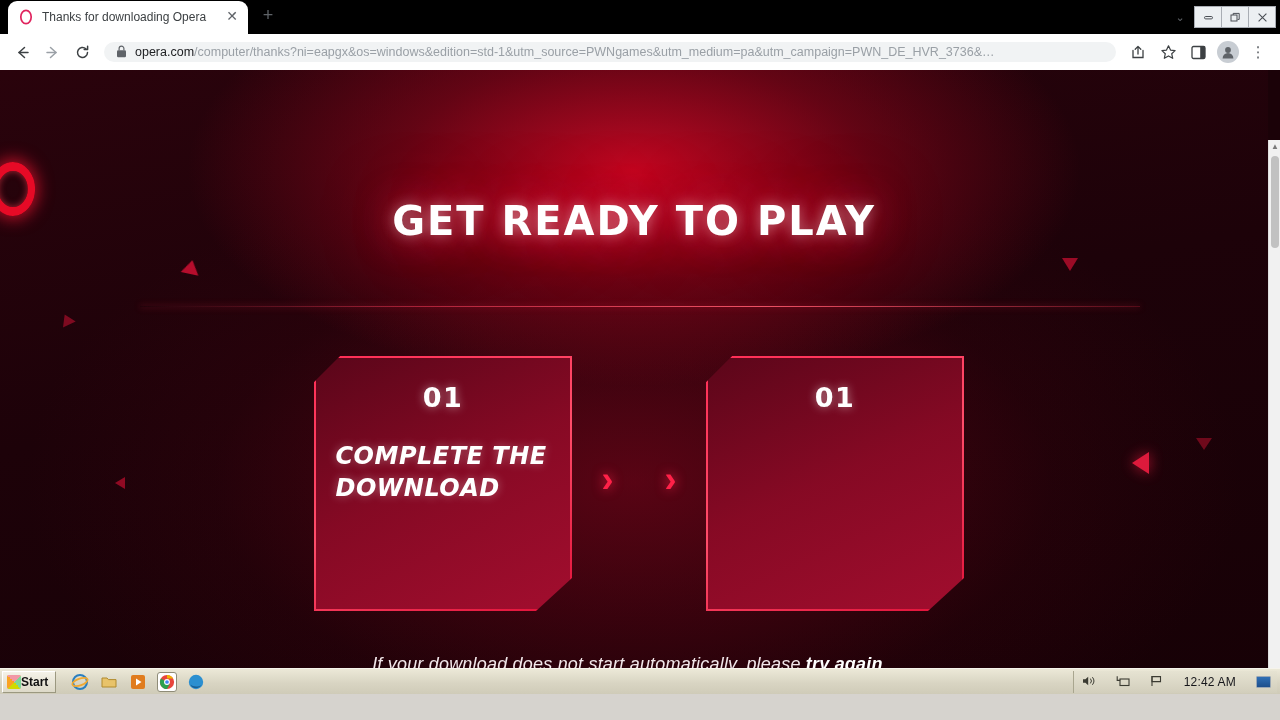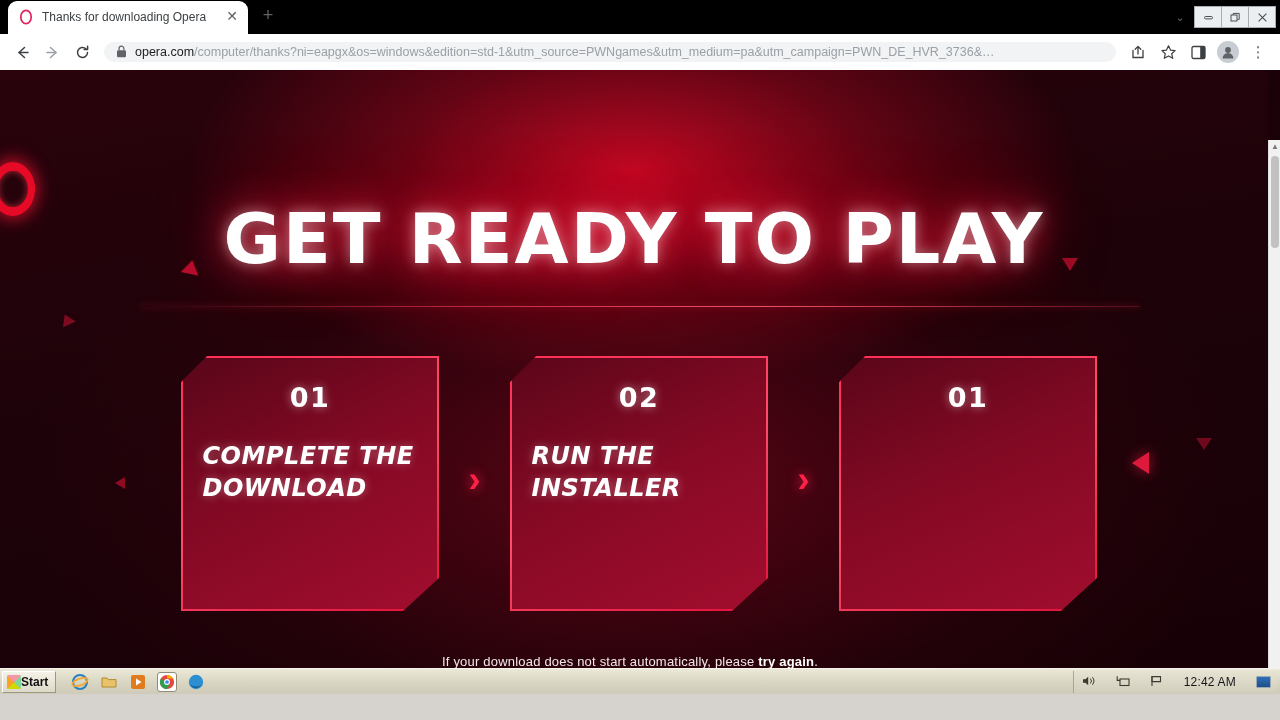--- a/index.html
+++ b/index.html
@@ -86,21 +86,21 @@
   .opera-logo {
     position: absolute; left: -14px; top: 92px; width: 54px; height: 54px;
     border-radius: 50%;
     border: 9px solid #e60a26;
     box-shadow: 0 0 18px 3px rgba(240,20,50,0.75), inset 0 0 8px rgba(255,60,80,0.6);
     transform: scaleX(0.82);
   }
 
   .headline {
     position: absolute; top: 128px; left: 0; right: 0; text-align: center;
-    font-size: 70px; font-weight: 700; letter-spacing: 2px; color: #fff;
+    font-size: 40px; font-weight: 700; letter-spacing: 2px; color: #fff;
     font-family: "DejaVu Sans", sans-serif;
     text-shadow: 0 0 14px rgba(255,255,255,0.45), 0 0 38px rgba(255,40,70,0.85), 0 0 70px rgba(255,20,50,0.6);
   }
 
   .divider {
     position: absolute; top: 236px; left: 140px; width: 1000px; height: 1px;
     background: linear-gradient(90deg, rgba(255,40,70,0) 0%, rgba(255,60,90,0.55) 28%, rgba(255,90,110,0.9) 62%, rgba(255,40,70,0.25) 100%);
     box-shadow: 0 0 6px rgba(255,50,80,0.55);
   }
 
@@ -142,21 +142,21 @@
   }
   .arrow {
     width: 55px; text-align: center; font-size: 36px; font-weight: 700;
     color: #ff2148; line-height: 1;
     text-shadow: 0 0 12px rgba(255,35,75,0.95);
     position: relative; top: -4px;
   }
 
   .downloadnote {
     position: absolute; top: 584px; left: 0; right: 8px; text-align: center;
-    font-size: 13px; color: #f2e7ea; letter-spacing: 0.2px;
+    font-size: 18px; color: #f2e7ea; letter-spacing: 0.2px; font-style: italic;
   }
   .downloadnote a {
     color: #fff; font-weight: 700; text-decoration: underline; text-underline-offset: 2px;
   }
 
   
   .tri { position: absolute; width: 0; height: 0; opacity: 0.85; }
   .tri.a { left: 182px; top: 190px; border-left: 9px solid transparent; border-right: 9px solid transparent; border-bottom: 14px solid #cf0f33; transform: rotate(12deg); filter: blur(0.4px); }
   .tri.b { left: 60px; top: 244px; border-left: 7px solid transparent; border-right: 7px solid transparent; border-bottom: 11px solid #8e0c25; transform: rotate(-25deg); }
   .tri.c { left: 1062px; top: 188px; border-left: 8px solid transparent; border-right: 8px solid transparent; border-top: 13px solid #b20d2c; }
@@ -331,24 +331,20 @@
 
       <h1 class="headline">GET READY TO PLAY</h1>
       <div class="divider"></div>
 
       <div class="cards">
         <div class="card">
           <div class="card-num">01</div>
           <div class="card-label">COMPLETE THE DOWNLOAD</div>
         </div>
         <div class="arrow">›</div>
-        <div class="card">
-          <div class="card-num">02</div>
-          <div class="card-label">RUN THE INSTALLER</div>
-        </div>
         <div class="arrow">›</div>
         <div class="card">
           <div class="card-num">01</div>
         </div>
       </div>
 
       <div class="downloadnote">
         <span>If your download does not start automatically, please </span><a href="#">try again</a><span>.</span>
       </div>
 

